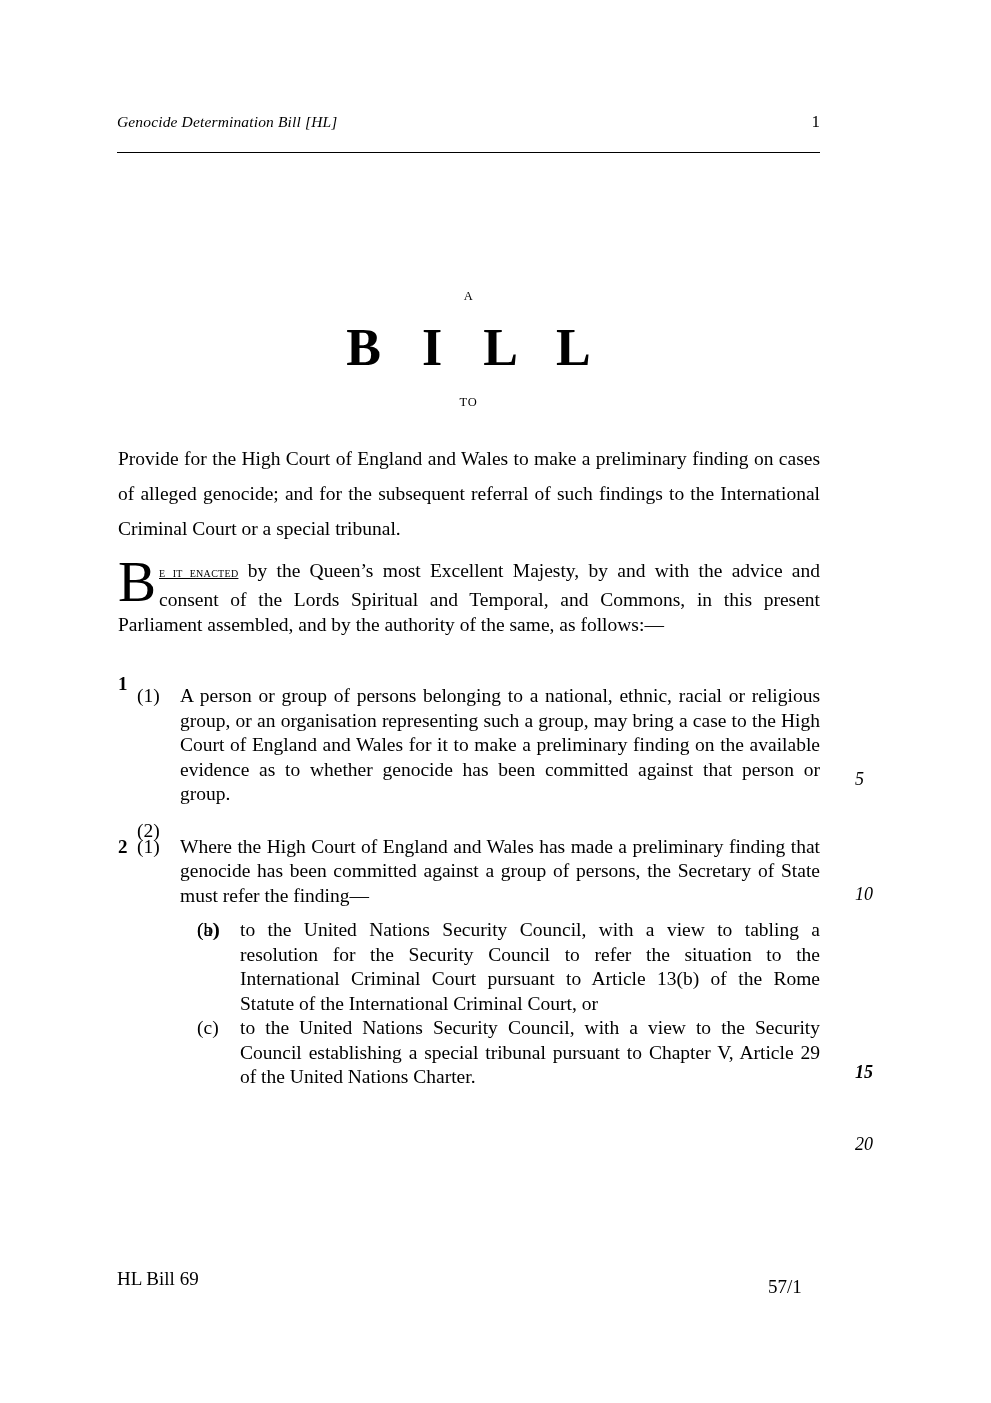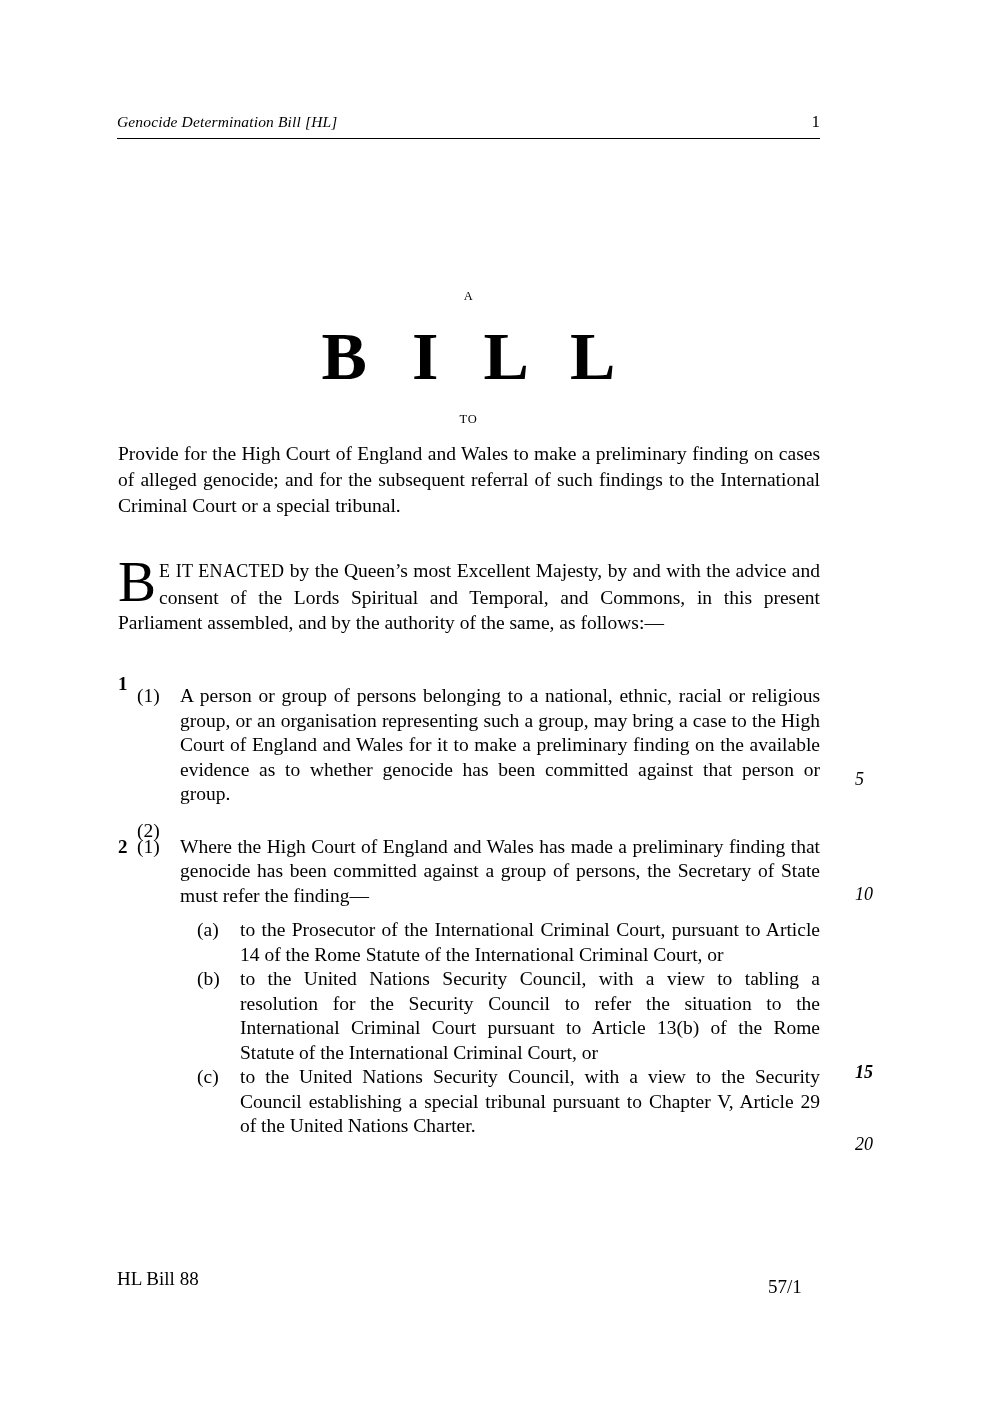--- a/index.html
+++ b/index.html
@@ -22,21 +22,21 @@
   
   .header {
     position: absolute;
     left: 117px;
     top: 112px;
     width: 703px;
     display: flex;
     align-items: baseline;
     justify-content: space-between;
     border-bottom: 1.6px solid #000;
-    padding-bottom: 6px;
+    padding-bottom: 20px;
   }
   .header-title {
     font-style: italic;
     font-size: 15.5px;
     letter-spacing: 0.15px;
   }
   .header-page-number {
     font-size: 17px;
   }
 
@@ -48,40 +48,40 @@
     width: 703px;
     text-align: center;
   }
   .title-a {
     font-size: 12.5px;
     letter-spacing: 0.5px;
     line-height: 1;
     margin-bottom: 18px;
   }
   .title-bill {
-    font-size: 68px;
+    font-size: 52px;
     font-weight: bold;
     letter-spacing: 14px;
     line-height: 1.05;
     text-indent: 14px;
   }
   .title-to {
     font-size: 12.5px;
     letter-spacing: 0.8px;
     margin-top: 20px;
   }
 
   
   .long-title {
     position: absolute;
     left: 118px;
     top: 441px;
     width: 702px;
     font-size: 19.5px;
-    line-height: 26px;
+    line-height: 35px;
     text-align: justify;
     text-justify: inter-word;
   }
 
   
   .enacting {
     position: absolute;
     left: 118px;
     top: 558px;
     width: 702px;
@@ -92,22 +92,23 @@
   }
   .dropcap {
     float: left;
     font-size: 57px;
     line-height: 44px;
     padding-right: 3px;
     padding-top: 2px;
     font-weight: normal;
   }
   .smallcaps {
-    font-size: 18px;
+    font-size: 10px;
     letter-spacing: 0.3px;
+    text-decoration: underline;
   }
 
   
   .body-area {
     position: absolute;
     left: 0px;
     top: 672px;
     width: 991px;
   }
 
@@ -234,21 +235,20 @@
       <span class="sec-num">2</span>
     </div>
 
     <div class="subsection">
       <span class="marker">(1)</span>
       <span>Where the High Court of England and Wales has made a preliminary finding that genocide has been committed against a group of persons, the Secretary of State must refer the finding—</span>
     </div>
 
     <div class="para">
       <span class="marker">(a)</span>
-      <span>to the Prosecutor of the International Criminal Court, pursuant to Article 14 of the Rome Statute of the International Criminal Court, or</span>
     </div>
 
     <div class="para">
       <span class="marker">(b)</span>
       <span>to the United Nations Security Council, with a view to tabling a resolution for the Security Council to refer the situation to the International Criminal Court pursuant to Article 13(b) of the Rome Statute of the International Criminal Court, or</span>
     </div>
 
     <div class="para">
       <span class="marker">(c)</span>
       <span>to the United Nations Security Council, with a view to the Security Council establishing a special tribunal pursuant to Chapter V, Article 29 of the United Nations Charter.</span>
@@ -257,17 +257,17 @@
   </div>
 
   <div id="line-numbers">
       <div class="line-number" style="top: 770px;">5</div>
       <div class="line-number" style="top: 885px;">10</div>
       <div class="line-number" style="top: 1063px; font-weight: bold;">15</div>
       <div class="line-number" style="top: 1135px;">20</div>
     </div>
 
   <div class="footer">
-    <span class="footer-left">HL Bill 88</span>
+    <span class="footer-left">HL Bill 69</span>
     <span class="footer-right">57/1</span>
   </div>
 
 </div>
 
 </body></html>

